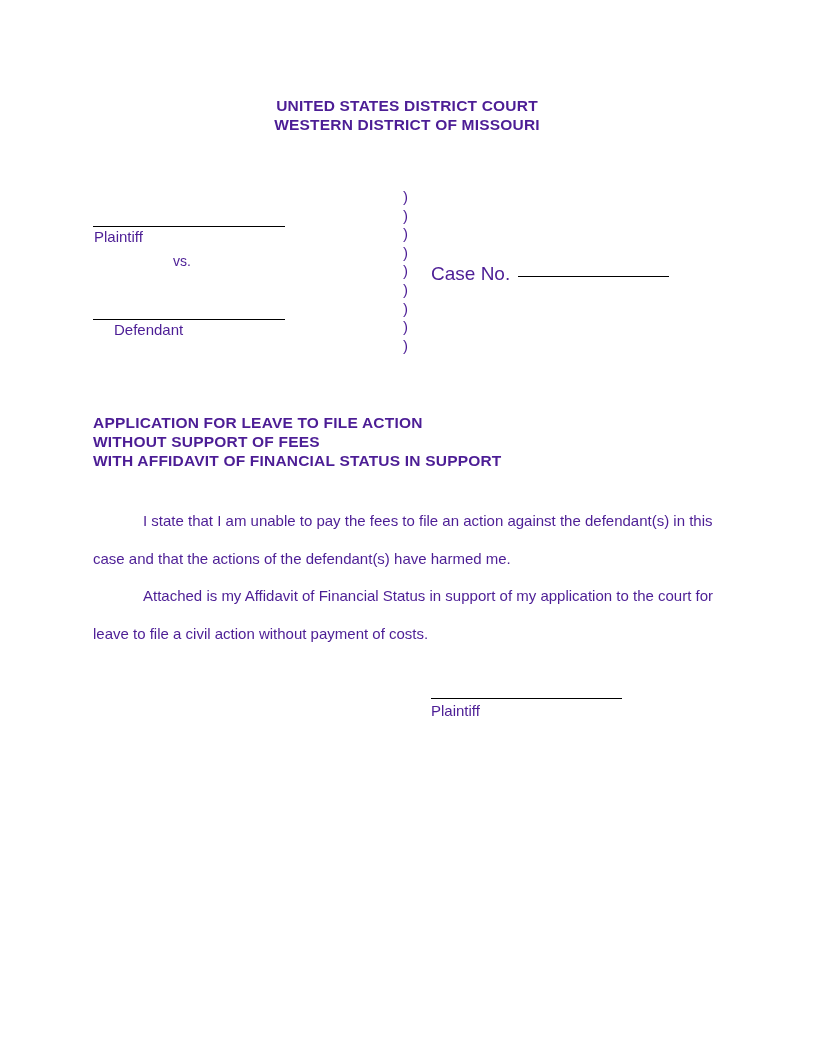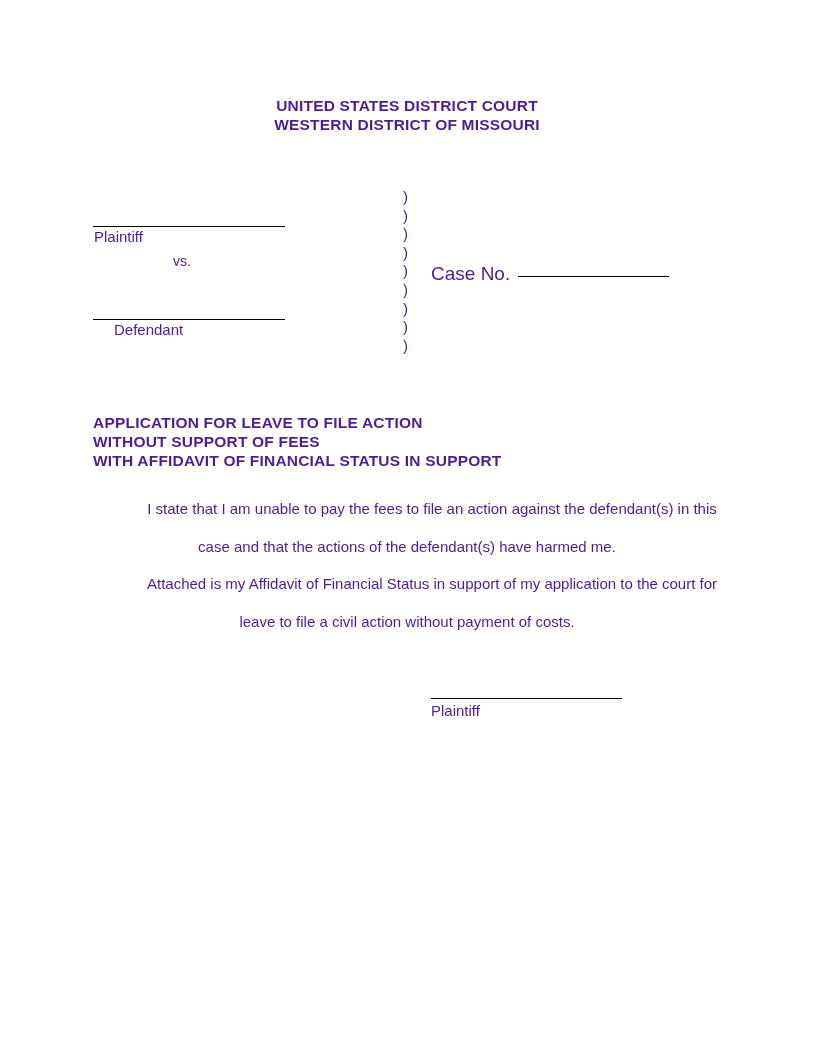--- a/index.html
+++ b/index.html
@@ -112,25 +112,25 @@
     font-weight: bold;
     font-size: 15.5px;
     line-height: 19px;
     letter-spacing: 0.2px;
   }
 
   
   .body-text {
     position: absolute;
     left: 93px;
-    top: 490px;
+    top: 502px;
     width: 628px;
     font-size: 15px;
     line-height: 37.5px;
-    text-align: center;
+    text-align: left;
   }
   .body-text p {
     margin: 0;
     text-indent: 50px;
   }
 
   
   .signature {
     position: absolute;
     left: 431px;

